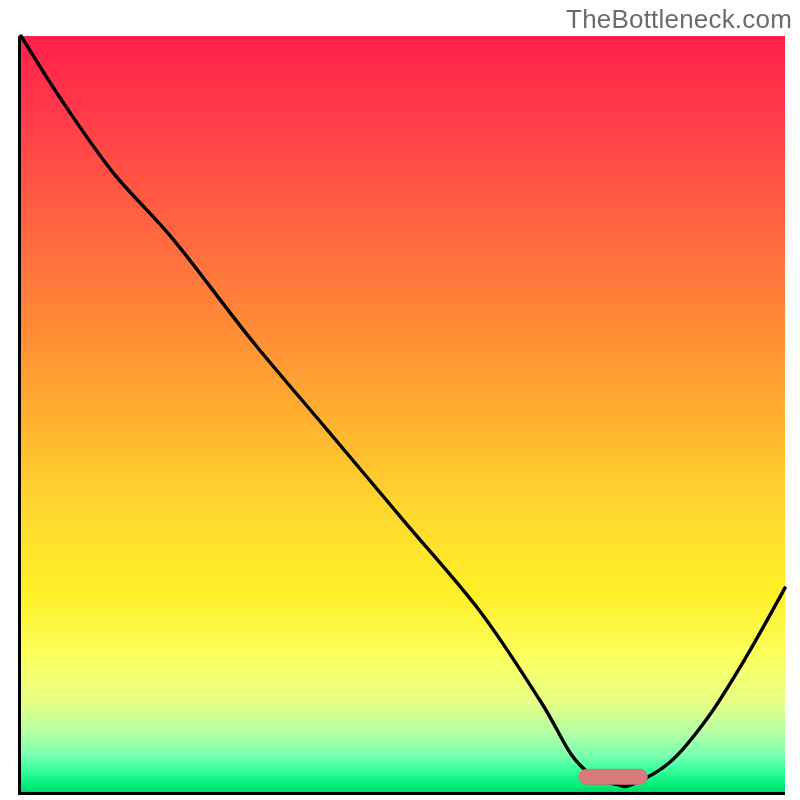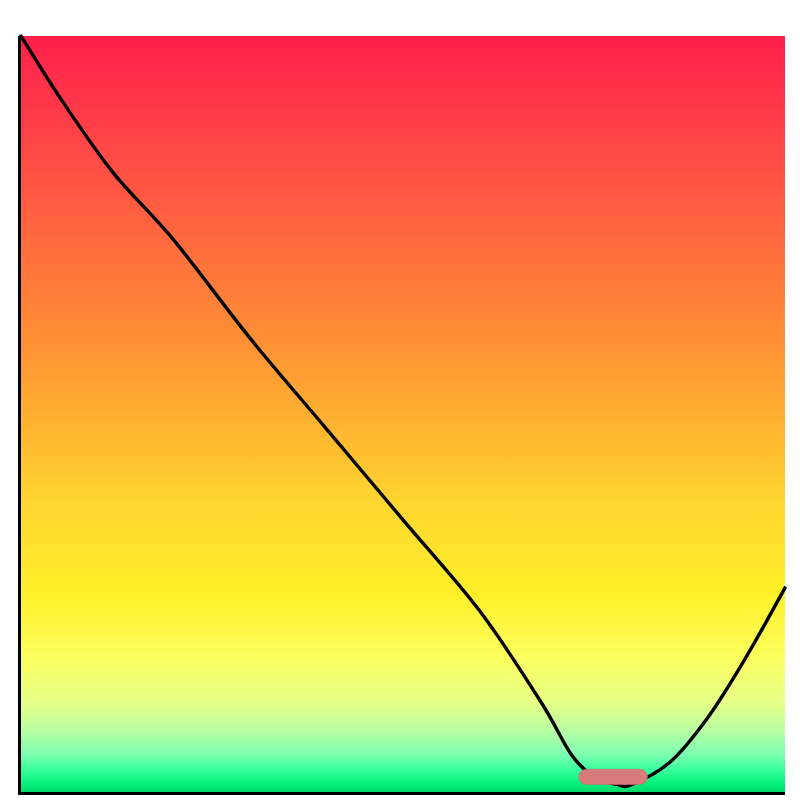--- a/index.html
+++ b/index.html
@@ -80,20 +80,21 @@
     fill: #d97a7d;
     stroke: #c76a6d;
     stroke-width: 0.6;
   }
 </style>
 </head>
 <body>
 
 <div class="wrap">
 
+  <div class="watermark">TheBottleneck.com</div>
 
   <div class="plot">
     <div class="gradient"></div>
 
     <svg class="overlay" viewBox="0 0 100 100" preserveAspectRatio="none">
 
       <path class="curve" vector-effect="non-scaling-stroke" d="M 0.00 0.00 C 0.83 1.33, 3.00 5.00, 5.00 8.00 C 7.00 11.00, 9.50 14.83, 12.00 18.00 C 14.50 21.17, 17.00 23.33, 20.00 27.00 C 23.00 30.67, 26.67 35.83, 30.00 40.00 C 33.33 44.17, 36.67 48.00, 40.00 52.00 C 43.33 56.00, 46.67 60.00, 50.00 64.00 C 53.33 68.00, 57.00 72.00, 60.00 76.00 C 63.00 80.00, 66.00 84.83, 68.00 88.00 C 70.00 91.17, 70.83 93.33, 72.00 95.00 C 73.17 96.67, 74.00 97.33, 75.00 98.00 C 76.00 98.67, 77.17 98.83, 78.00 99.00 C 78.83 99.17, 78.83 99.50, 80.00 99.00 C 81.17 98.50, 83.33 97.50, 85.00 96.00 C 86.67 94.50, 88.33 92.33, 90.00 90.00 C 91.67 87.67, 93.33 84.83, 95.00 82.00 C 96.67 79.17, 99.17 74.50, 100.00 73.00"></path>
       <rect class="marker" x="73.00" y="97.00" width="9.00" height="2.00" rx="1.00" ry="1.00" vector-effect="non-scaling-stroke"></rect>
     </svg>
   </div>

